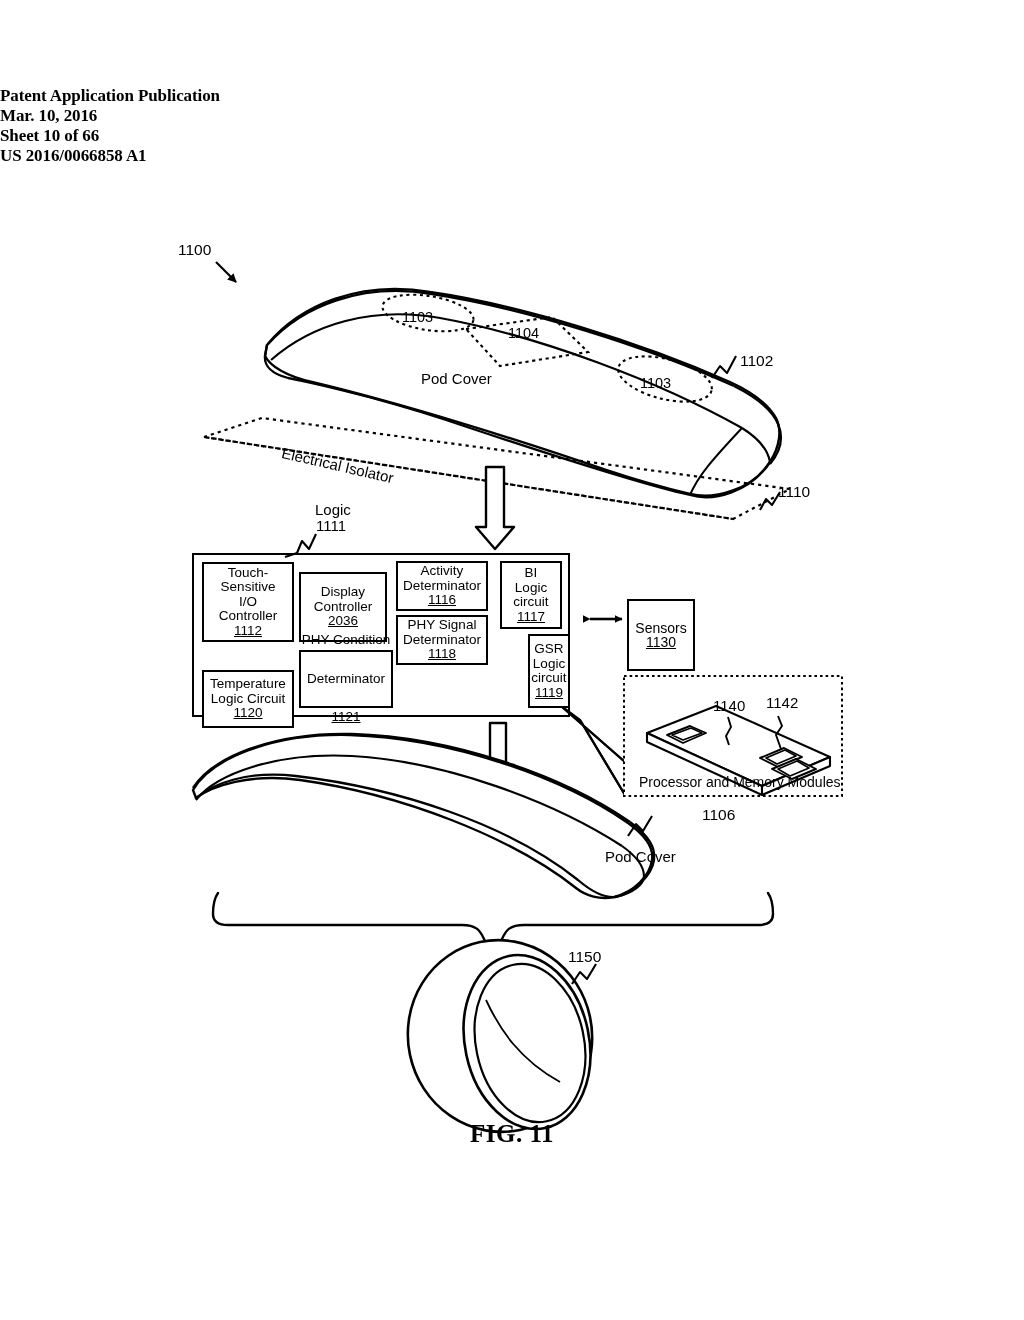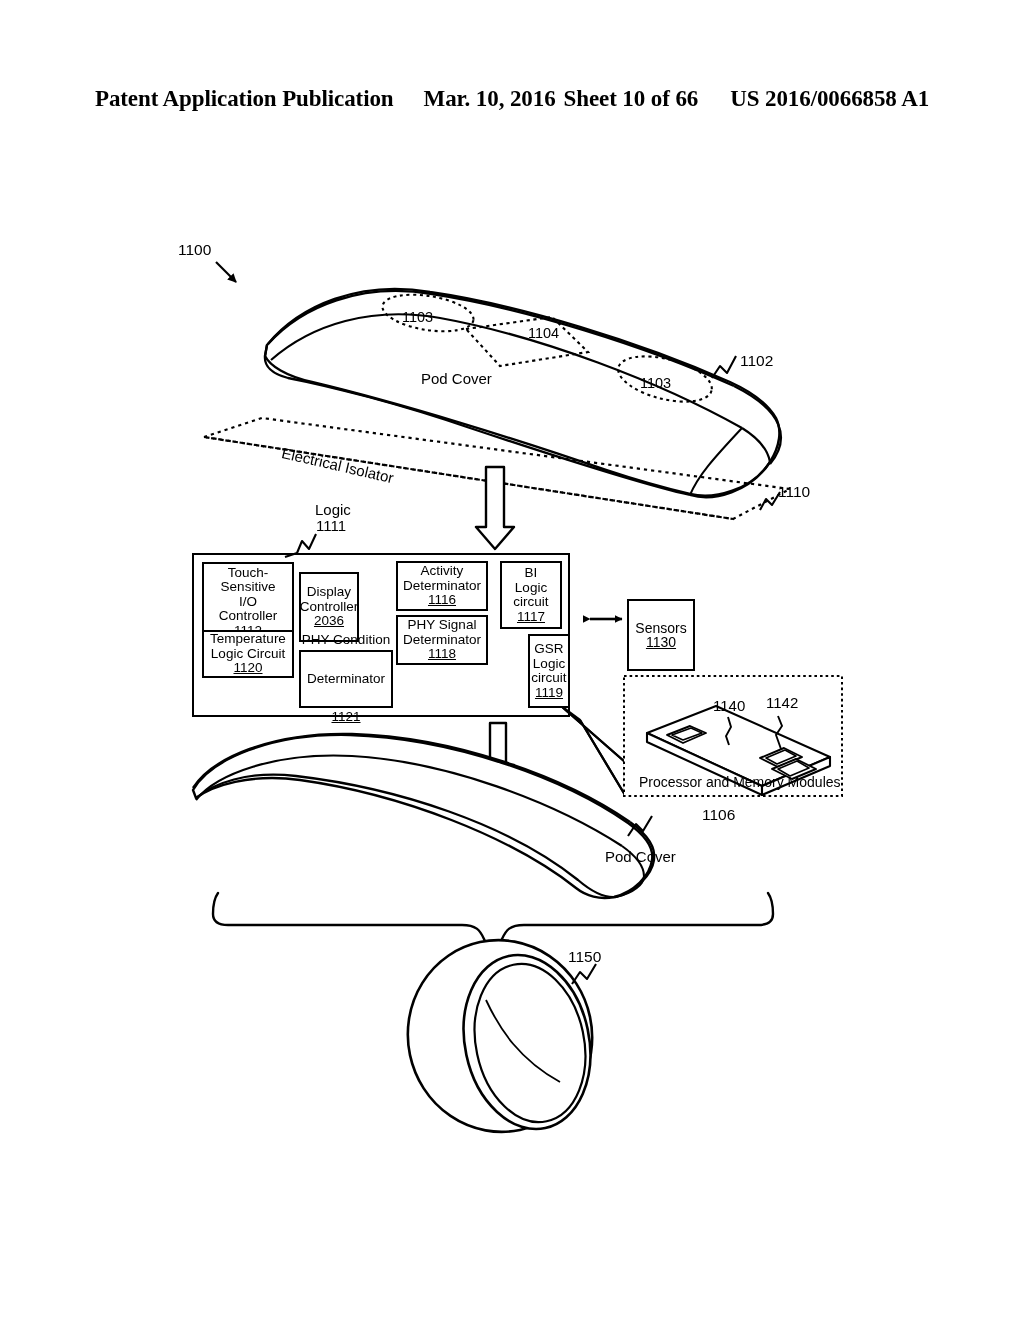--- a/index.html
+++ b/index.html
@@ -24,26 +24,26 @@
     background: #fff;
   }
   
   .pub-header {
     position: absolute;
     left: 0; top: 86px;
     width: 1024px;
     height: 26px;
     display: flex;
     align-items: baseline;
-    justify-content: center;
     font-family: "Liberation Serif", serif;
     font-weight: bold;
-    font-size: 23px;
+    font-size: 17px;
     letter-spacing: -0.1px;
     white-space: nowrap;
+    flex-direction: column;
   }
   .pub-header .seg { display: inline-block; }
   .pub-header .gap1 { width: 30px; }
   .pub-header .gap2 { width: 8px; }
   .pub-header .gap3 { width: 32px; }
 
   
   #fig {
     position: absolute;
     left: 0; top: 0;
@@ -281,21 +281,21 @@
       <path d="M572,984 L580,972 L587,979 L596,964" fill="none" stroke="#000" stroke-width="2.1" stroke-linejoin="round"></path>
     </g>
   </svg>
 
   <div class="refnum" style="left:178px; top:241px;">1100</div>
 
   <div class="txt" style="left:402px; top:309px; font-size:14.5px; font-weight:normal;">
     <span class="u">1103</span>
   </div>
 
-  <div class="txt" style="left:528px; top:325px; font-size:14.5px;">
+  <div class="txt" style="left:508px; top:325px; font-size:14.5px;">
     <span class="u">1104</span>
   </div>
 
   <div class="txt" style="left:640px; top:375px; font-size:14.5px;">
     <span class="u">1103</span>
   </div>
 
   <div class="txt" style="left:421px; top:370px; font-size:15px;">Pod Cover</div>
 
   <div class="refnum" style="left:740px; top:352px;">1102</div>
@@ -310,21 +310,21 @@
   <div class="logic-outer" style="left:192px; top:553px; width:378px; height:164px;"></div>
 
   <div class="lbox" style="left:202px; top:562px; width:92px; height:80px;text-align:center;">
     <span>Touch-</span>
     <span>Sensitive</span>
     <span>I/O</span>
     <span>Controller</span>
     <span class="num">1112</span>
   </div>
 
-  <div class="lbox" style="left:299px; top:572px; width:60px; height:70px;">
+  <div class="lbox" style="left:299px; top:572px; width:88px; height:70px;">
     <span>Display</span>
     <span>Controller</span>
     <span class="num">2036</span>
   </div>
 
   <div class="lbox" style="left:396px; top:561px; width:92px; height:50px;">
     <span>Activity</span>
     <span>Determinator</span>
     <span class="num">1116</span>
   </div>
@@ -342,21 +342,21 @@
     <span class="num">1118</span>
   </div>
 
   <div class="lbox" style="left:500px; top:634px; width:42px; height:74px;margin-left:28px;">
     <span>GSR</span>
     <span>Logic</span>
     <span>circuit</span>
     <span class="num">1119</span>
   </div>
 
-  <div class="lbox" style="left:202px; top:630px; width:92px; height:48px;text-align:right;">
+  <div class="lbox" style="left:202px; top:670px; width:92px; height:58px;text-align:right;">
     <span>Temperature</span>
     <span>Logic Circuit</span>
     <span class="num">1120</span>
   </div>
 
   <div class="lbox" style="left:299px; top:650px; width:94px; height:58px;gap:24px;">
     <span>PHY Condition</span>
     <span>Determinator</span>
     <span class="num">1121</span>
   </div>
@@ -368,14 +368,15 @@
 
   <div class="refnum" style="left:713px; top:697px; font-size:15px;">1140</div>
   <div class="refnum" style="left:766px; top:694px; font-size:15px;">1142</div>
   <div class="txt" style="left:639px; top:774px; font-size:14px;">Processor and Memory Modules</div>
 
   <div class="refnum" style="left:702px; top:806px;">1106</div>
   <div class="txt" style="left:605px; top:848px; font-size:15px;">Pod Cover</div>
 
   <div class="refnum" style="left:568px; top:948px;">1150</div>
 
+  <div class="fig-caption">FIG. 11</div>
 
 </div>
 
 </body></html>

